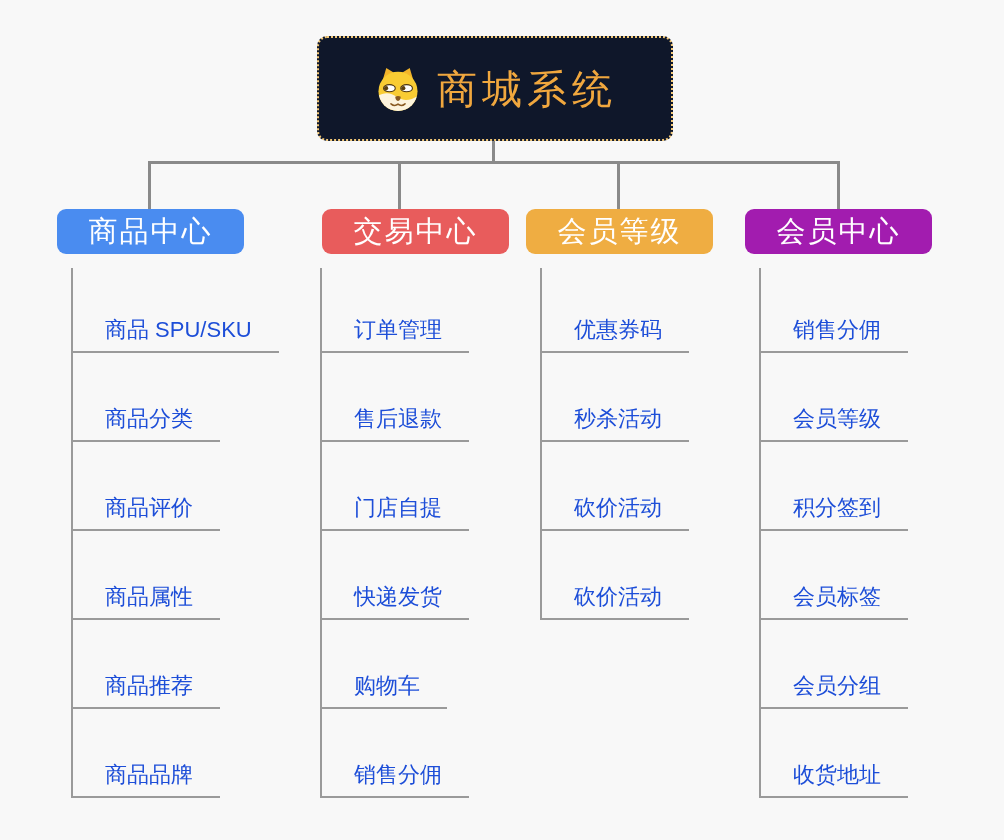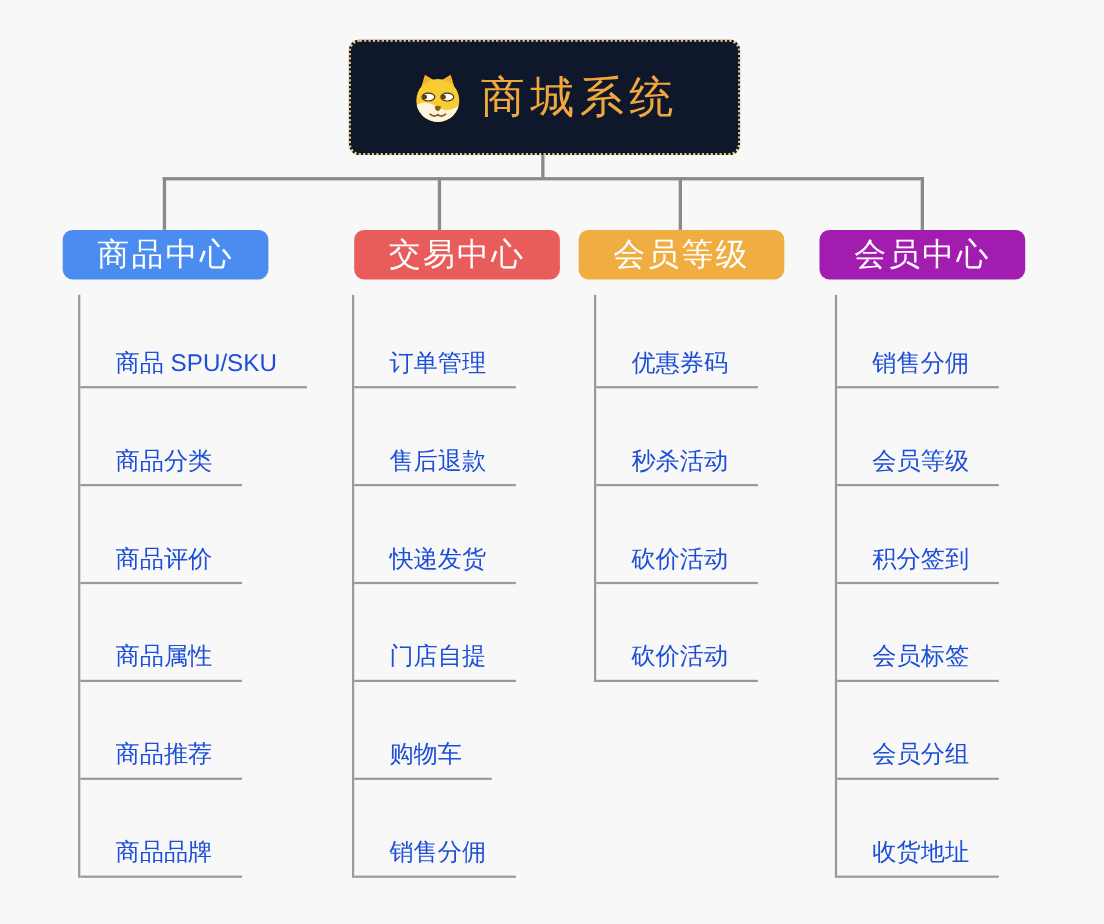--- a/index.html
+++ b/index.html
@@ -103,22 +103,22 @@
     <div class="leaf">商品分类</div>
     <div class="leaf">商品评价</div>
     <div class="leaf">商品属性</div>
     <div class="leaf">商品推荐</div>
     <div class="leaf">商品品牌</div>
   </div>
 
   <div class="col" style="left:320px">
     <div class="leaf">订单管理</div>
     <div class="leaf">售后退款</div>
+    <div class="leaf">门店自提</div>
     <div class="leaf">快递发货</div>
-    <div class="leaf">门店自提</div>
     <div class="leaf">购物车</div>
     <div class="leaf">销售分佣</div>
   </div>
 
   <div class="col" style="left:540px">
     <div class="leaf">优惠券码</div>
     <div class="leaf">秒杀活动</div>
     <div class="leaf">砍价活动</div>
     <div class="leaf">砍价活动</div>
   </div>

